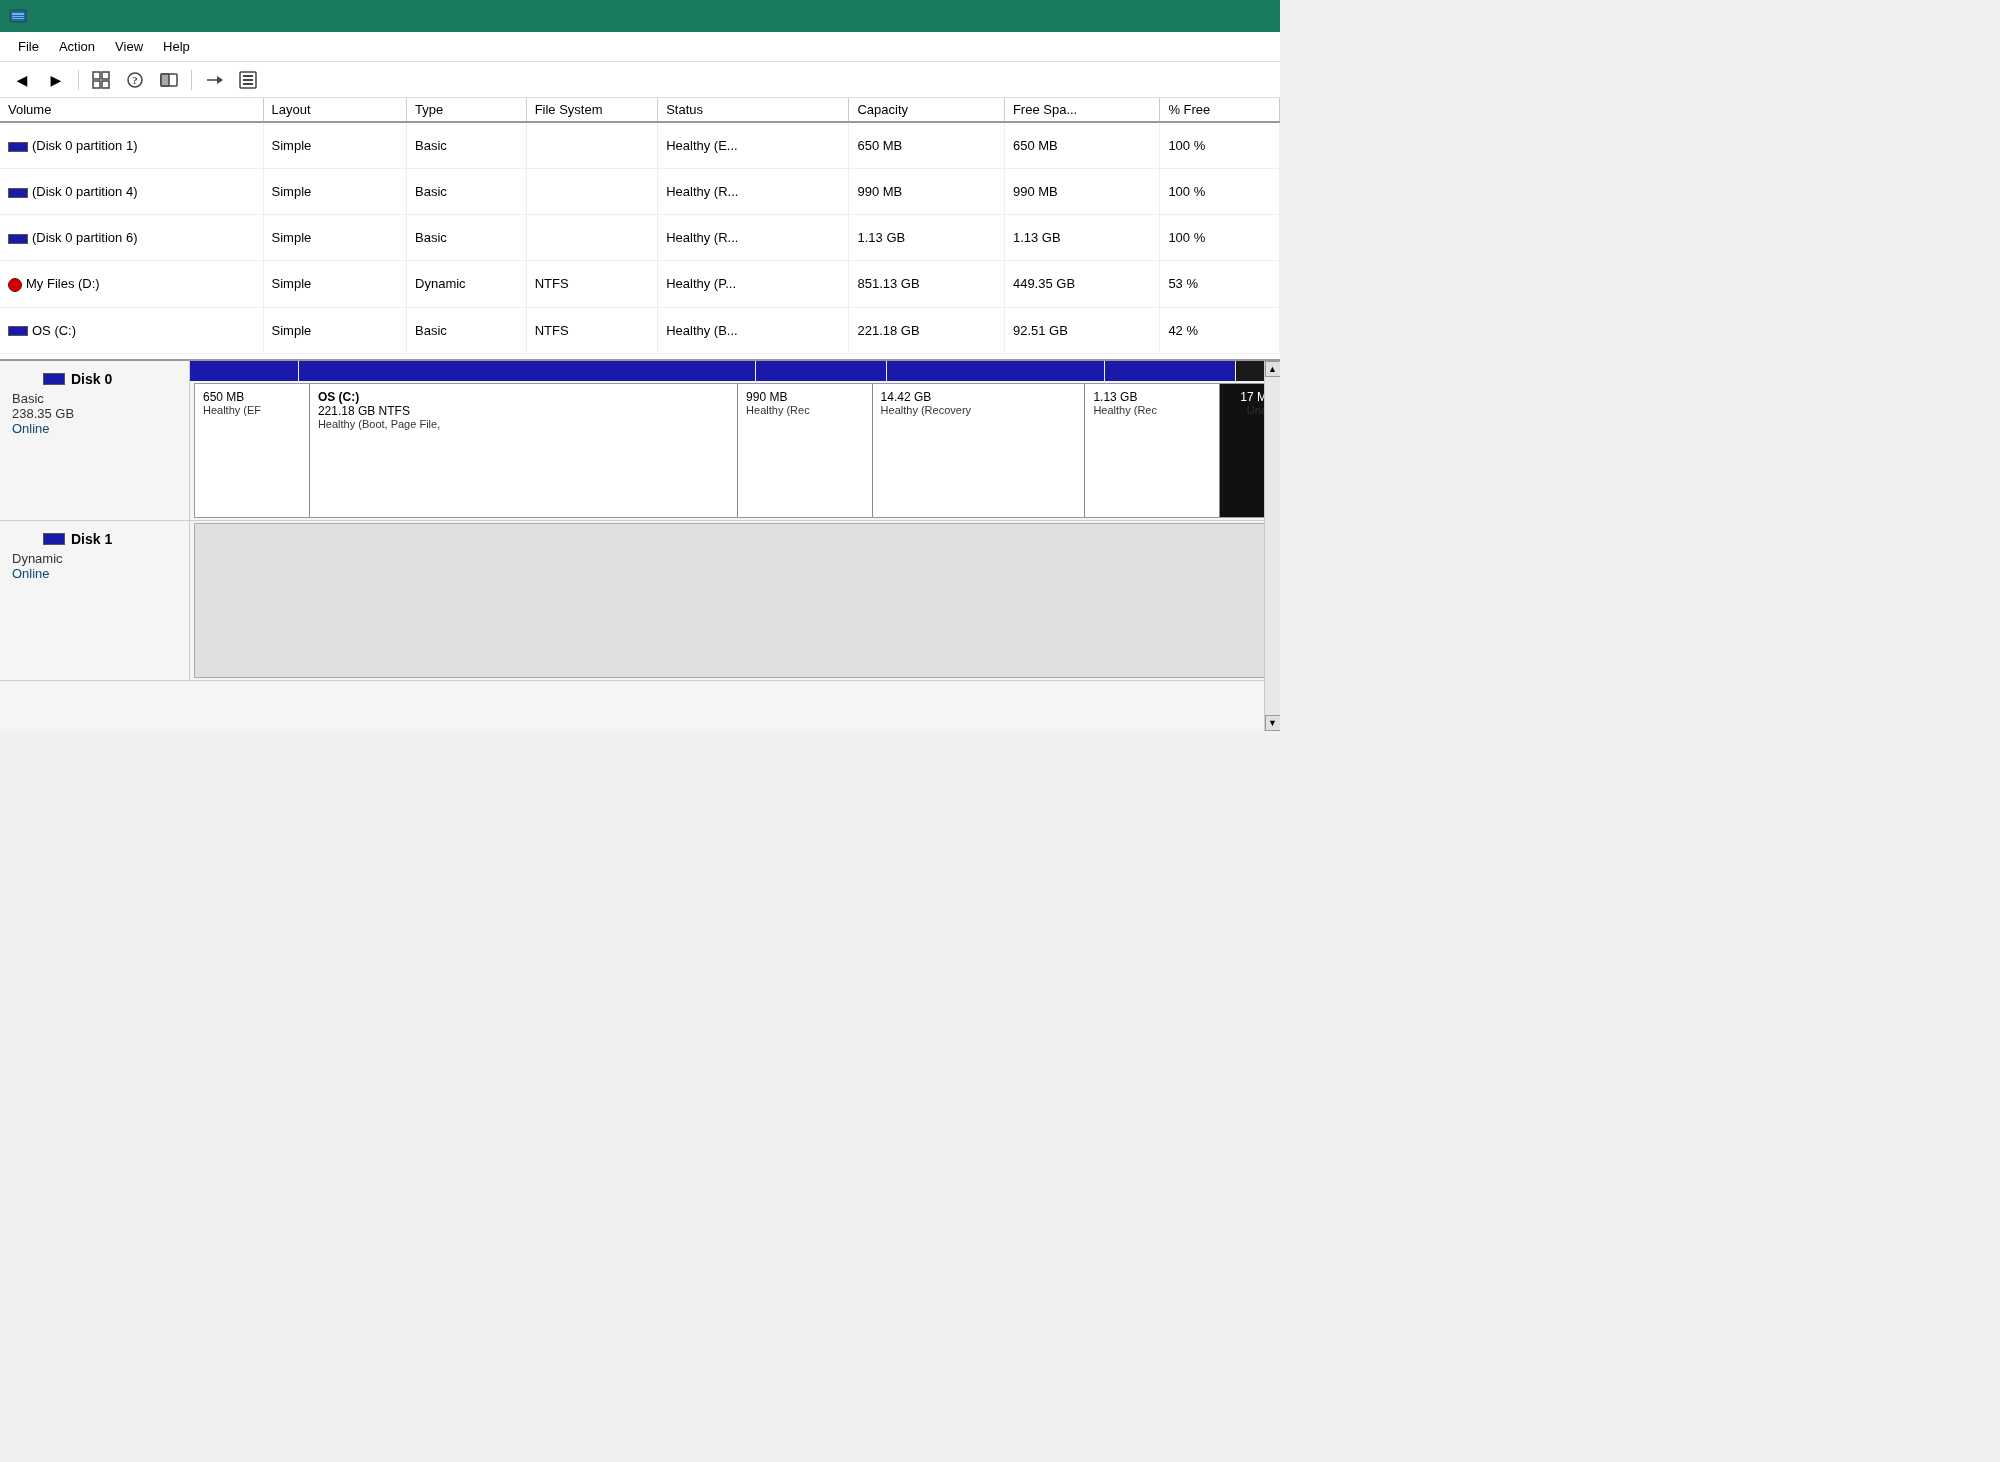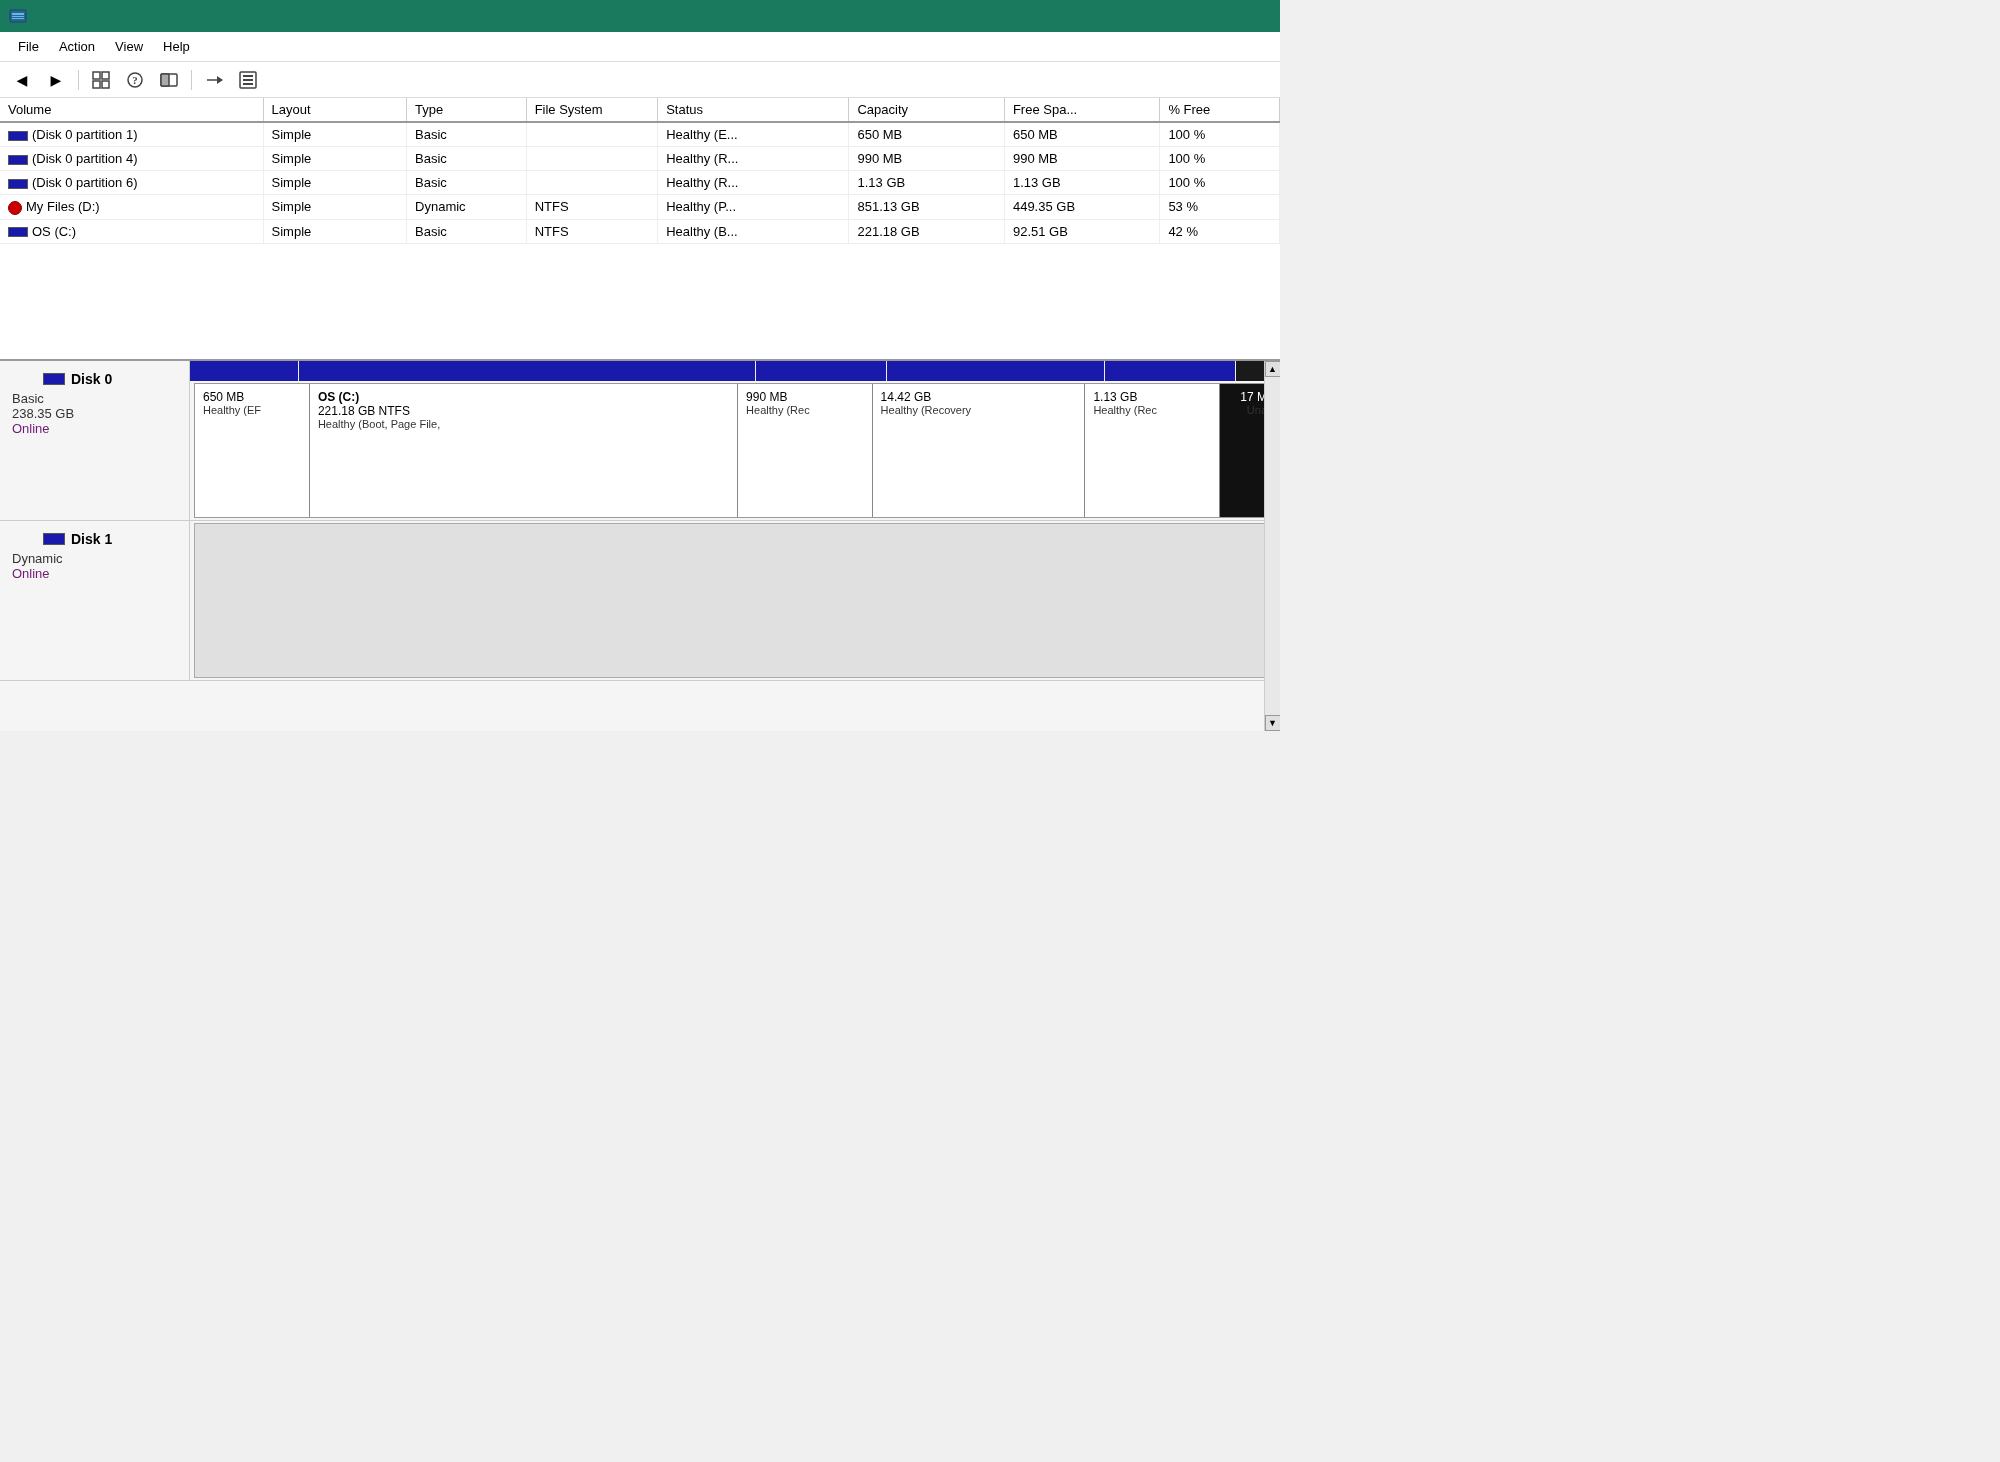--- a/index.html
+++ b/index.html
@@ -124,21 +124,21 @@
       text-align: left;
       font-weight: normal;
       position: sticky;
       top: 0;
       white-space: nowrap;
     }
     tbody tr {
       border-bottom: 1px solid #eee;
     }
     tbody td {
-      padding: 4px 8px;
+      padding: 15px 8px;
       border-right: 1px solid #eee;
       white-space: nowrap;
     }
 
     
     .disk-panel {
       height: 370px;
       background: #f5f5f5;
       overflow-y: auto;
       position: relative;
@@ -162,21 +162,21 @@
     .disk-label .disk-name {
       font-weight: bold;
       font-size: 14px;
       display: flex;
       align-items: center;
       gap: 6px;
       margin-left: 31px;
     }
     .disk-label .disk-type { margin-top: 4px; color: #333; }
     .disk-label .disk-size { color: #333; }
-    .disk-label .disk-status { color: #701a75; }
+    .disk-label .disk-status { color: #0c4a6e; }
 
     .disk-partitions {
       flex: 1;
       display: flex;
       flex-direction: column;
       overflow: hidden;
     }
 
     
     .partition-colorbar {

